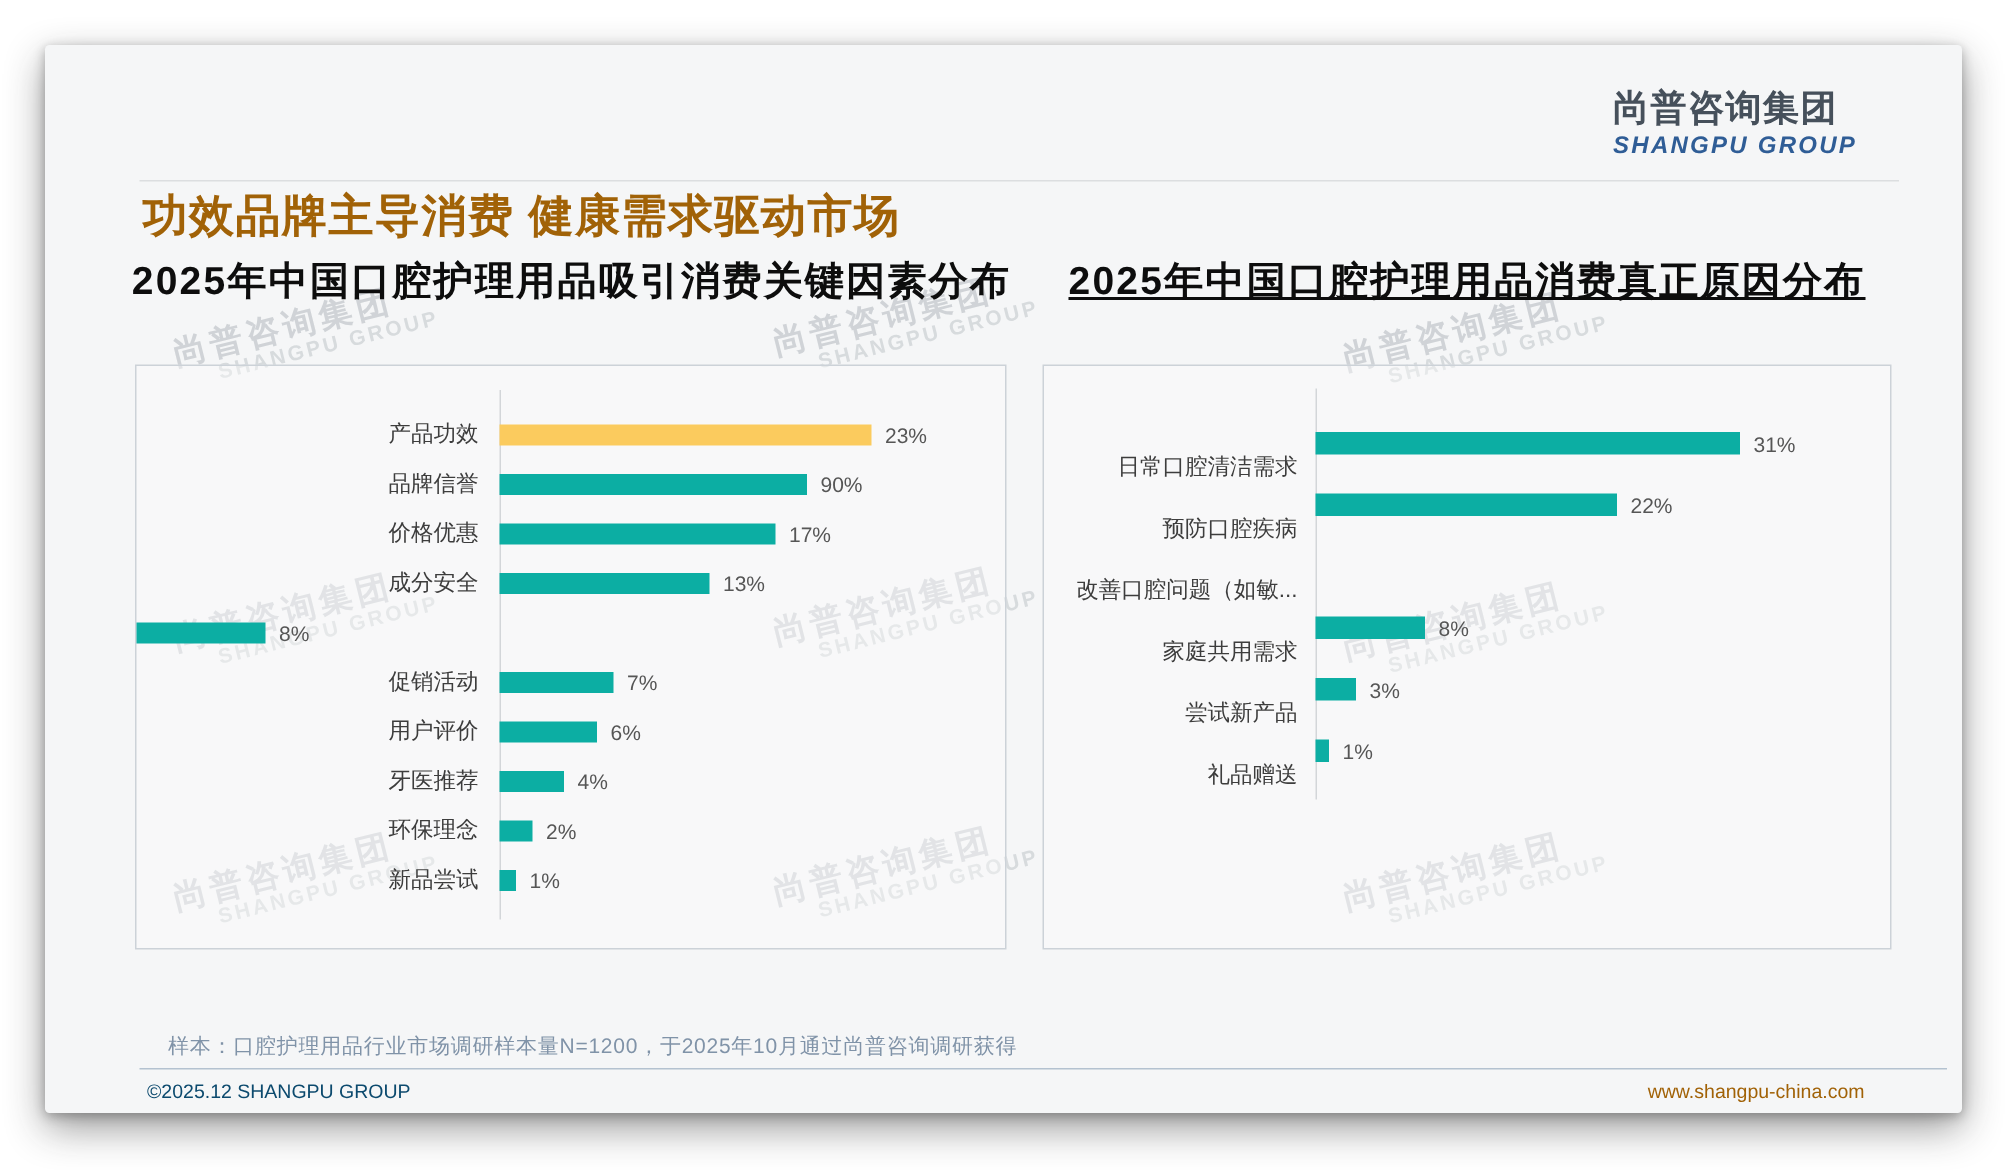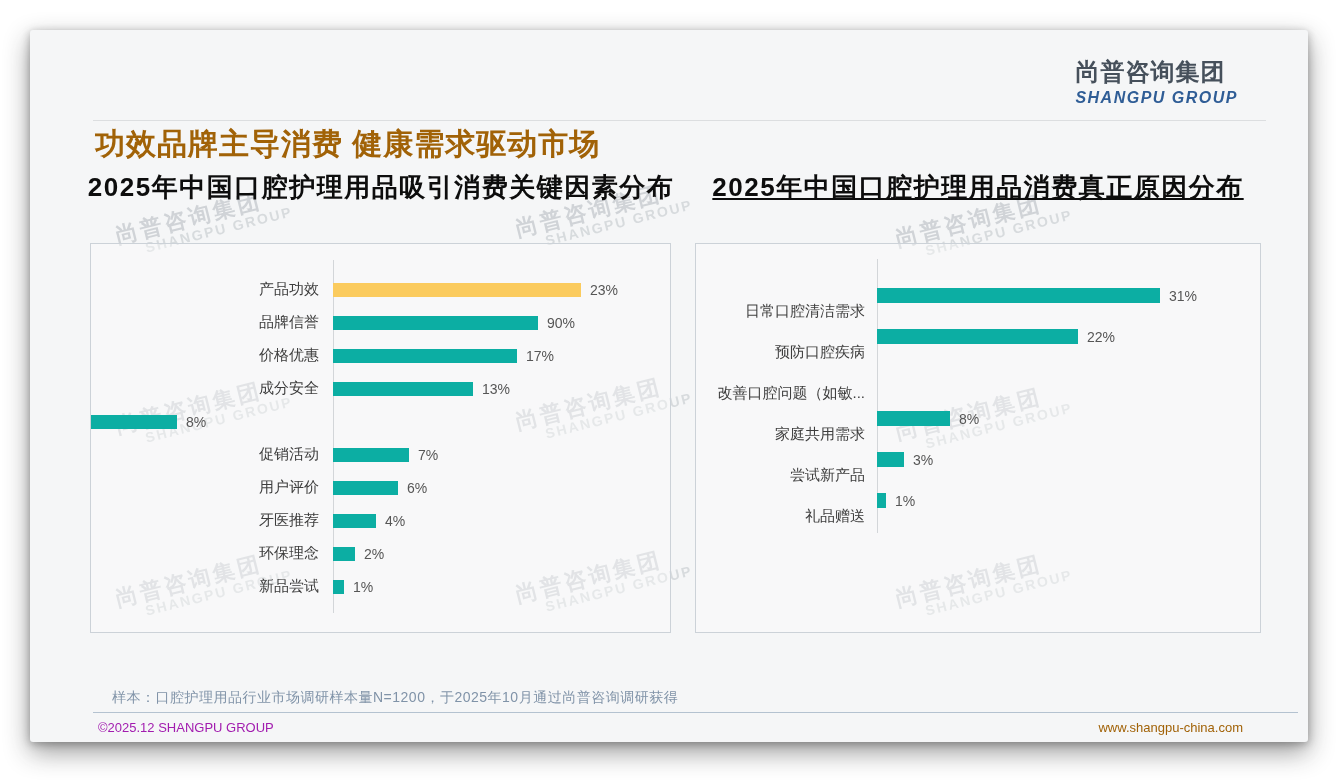--- a/index.html
+++ b/index.html
@@ -57,21 +57,21 @@
   .card.left  .bar { height:14px; }
   .card.right .bar { height:15px; }
   .val { margin-left:9px; font-size:14px; color:#565656; }
 
   
   .sample-note { position:absolute; left:82px; top:659px; z-index:2;
                  font-size:14px; color:#8093a8; letter-spacing:.5px; }
   .footer-divider { position:absolute; left:63px; right:10px; top:682px; height:1px;
                     background:#b4c2d0; z-index:2; }
   .copyright { position:absolute; left:68px; top:690px; z-index:2;
-               font-size:13px; color:#a21caf; }
+               font-size:13px; color:#0c4a6e; }
   .website { position:absolute; right:65px; top:690px; z-index:2;
              font-size:13px; color:#a16207; }
 </style>
 </head>
 <body>
 
 <div class="slide">
 
   <div class="wm-layer">
       <div class="wm" style="left: 85px; top: 173px;">

